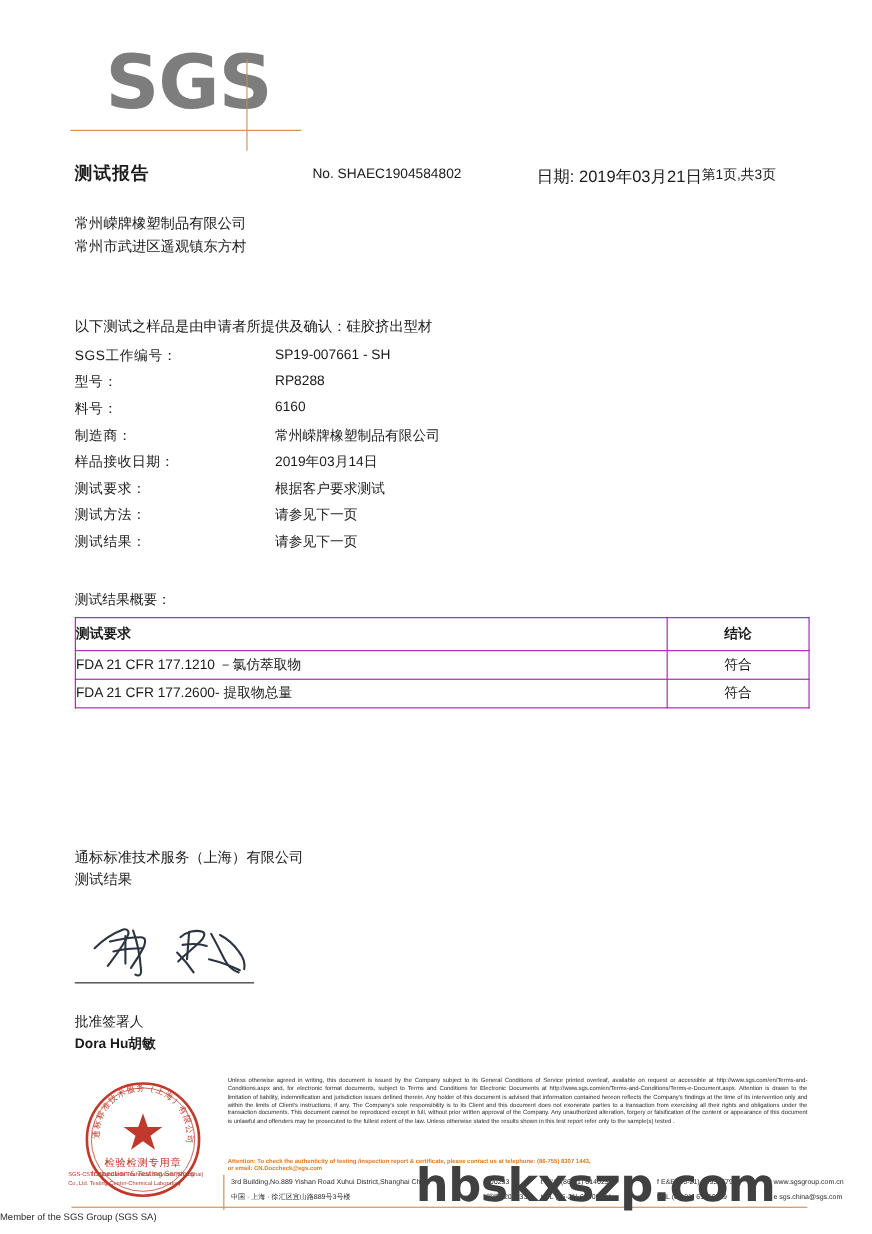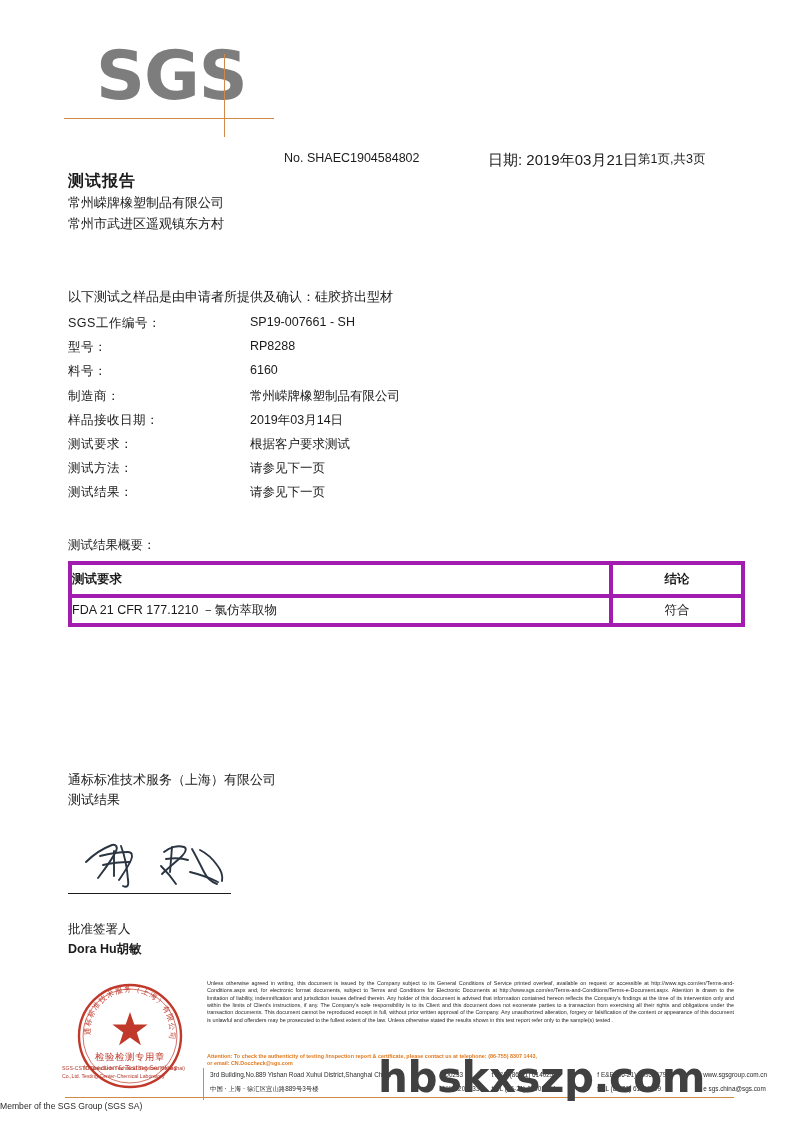--- a/index.html
+++ b/index.html
@@ -61,21 +61,20 @@
     width: 672px;
     height: 26px;
   }
   .doc-title {
     position: absolute;
     left: 0;
     top: 0;
     font-size: 16px;
     font-weight: bold;
     letter-spacing: 1px;
-    margin-top: 23px;
   }
   .doc-no {
     position: absolute;
     left: 216px;
     top: 3px;
     font-size: 12.5px;
   }
   .doc-date {
     position: absolute;
     left: 420px;
@@ -140,21 +139,21 @@
   }
   .result-table {
     position: absolute;
     left: 68px;
     top: 561px;
     width: 665px;
     border-collapse: collapse;
     table-layout: fixed;
   }
   .result-table td, .result-table th {
-    border: 4px solid #a21caf;
+    border: 1px solid #a21caf;
     font-size: 12.5px;
     padding: 0;
   }
   .result-table th {
     height: 29px;
     font-weight: bold;
     vertical-align: middle;
   }
   .result-table td {
     height: 25px;
@@ -352,20 +351,24 @@
 <div class="summary-caption">测试结果概要：</div>
 
 <table class="result-table">
   <tbody>
       <tr>
     <th class="col-req cell-pad" style="text-align:left">测试要求</th>
     <th class="col-con">结论</th>
   </tr>
   <tr>
     <td class="col-req cell-pad">FDA 21 CFR 177.1210 －氯仿萃取物</td>
+    <td class="col-con">符合</td>
+  </tr>
+  <tr>
+    <td class="col-req cell-pad">FDA 21 CFR 177.2600- 提取物总量</td>
     <td class="col-con">符合</td>
   </tr>
 </tbody>
   </table>
 
 <div class="sig-company">
   <div>通标标准技术服务（上海）有限公司</div>
   <div>测试结果</div>
 </div>
 

